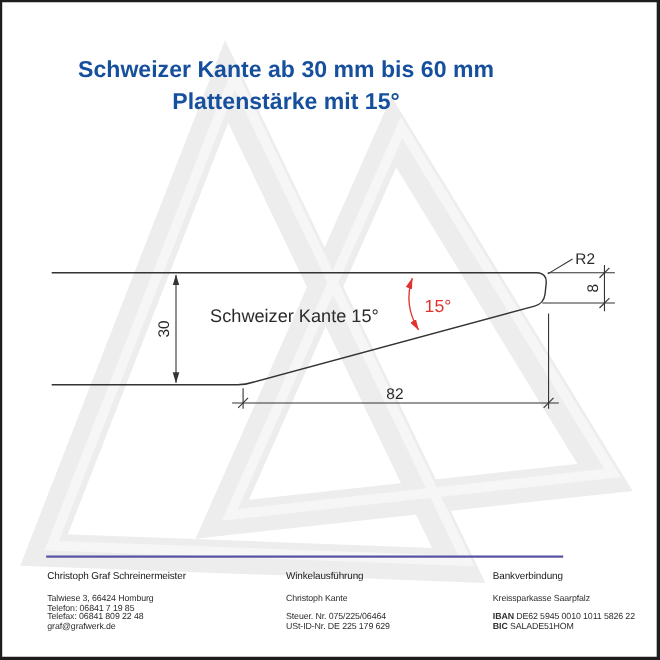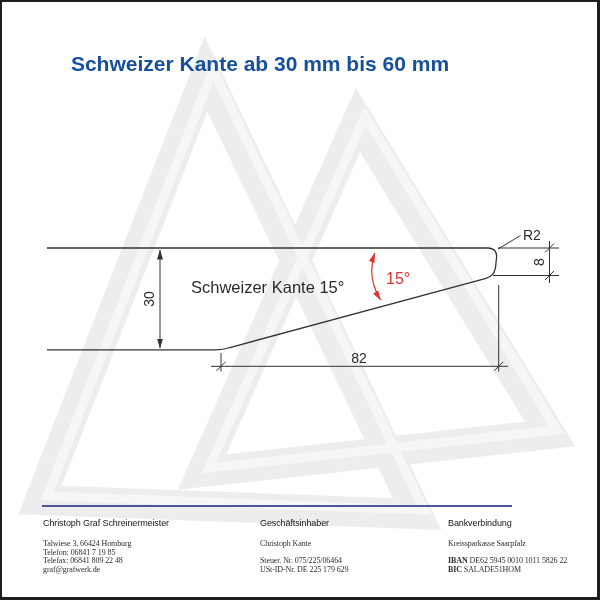--- a/index.html
+++ b/index.html
@@ -9,21 +9,21 @@
     overflow:hidden;font-family:"Liberation Sans",sans-serif;
   }
   .layer{position:absolute;left:0;top:0;}
   .title{
     position:absolute;top:48px;left:0;width:516px;text-align:center;
     font-weight:bold;font-size:21px;line-height:28.5px;color:#164f9c;
   }
   .footer-rule{position:absolute;left:40px;top:503px;width:470px;height:2px;background:#54519f;}
   .fcol{position:absolute;top:516px;font-size:8px;letter-spacing:-0.1px;color:#2e2e2e;}
   .fcol .fhead{margin:0 0 12px 0;font-size:9px;font-weight:normal;color:#161616;white-space:nowrap;}
-  .fline{min-height:8.5px;line-height:8.5px;white-space:nowrap;font-family:Liberation Serif, serif;}
+  .fline{min-height:8.5px;line-height:8.5px;white-space:nowrap;}
   .c1{left:41px}.c2{left:258px}.c3{left:446px}
   .dim{font-size:14px;fill:#2b2b2b;}
   .lbl{font-size:16.5px;fill:#2b2b2b;}
   .red{fill:#e0332f;}
   svg text{font-family:"Liberation Sans",sans-serif;}
 </style>
 </head>
 <body>
 
 <div class="page">
@@ -32,20 +32,21 @@
     <g fill="none" stroke-miterlimit="4">
       <path d="M204 72 L38 498 L415 512 Z" stroke="#ededed" stroke-width="30"></path>
       <path d="M356 118 L548 432 L200 470 Z" stroke="#ededed" stroke-width="30"></path>
       <path d="M204 72 L38 498 L415 512 Z" stroke="#f6f6f6" stroke-width="9" transform="translate(7,-4)"></path>
       <path d="M356 118 L548 432 L200 470 Z" stroke="#f6f6f6" stroke-width="9" transform="translate(7,-4)"></path>
     </g>
   </svg>
 
   <div class="title">
     <div>Schweizer Kante ab 30 mm bis 60 mm</div>
+    <div>Plattenstärke mit 15°</div>
   </div>
 
   <svg class="layer" width="600" height="600">
     <defs>
       <marker id="arrB" markerWidth="11" markerHeight="8" refX="9.5" refY="4" orient="auto-start-reverse" markerUnits="userSpaceOnUse">
         <path d="M0 1 L10 4 L0 7 Z" fill="#333"></path>
       </marker>
       <marker id="arrR" markerWidth="11" markerHeight="8" refX="9.5" refY="4" orient="auto-start-reverse" markerUnits="userSpaceOnUse">
         <path d="M0 1 L10 4 L0 7 Z" fill="#e0332f"></path>
       </marker>
@@ -89,21 +90,21 @@
 
   <div class="fcol c1">
     <div class="fhead">Christoph Graf Schreinermeister</div>
     <div class="fline">Talwiese 3, 66424 Homburg</div>
     <div class="fline">Telefon: 06841 7 19 85</div>
     <div class="fline">Telefax: 06841 809 22 48</div>
     <div class="fline">graf@grafwerk.de</div>
   </div>
 
   <div class="fcol c2">
-    <div class="fhead">Geschäftsinhaber</div>
+    <div class="fhead">Winkelausführung</div>
     <div class="fline">Christoph Kante</div>
     <div class="fline"></div>
     <div class="fline">Steuer. Nr. 075/225/06464</div>
     <div class="fline">USt-ID-Nr. DE 225 179 629</div>
   </div>
 
   <div class="fcol c3">
     <div class="fhead">Bankverbindung</div>
     <div class="fline">Kreissparkasse Saarpfalz</div>
     <div class="fline"></div>

